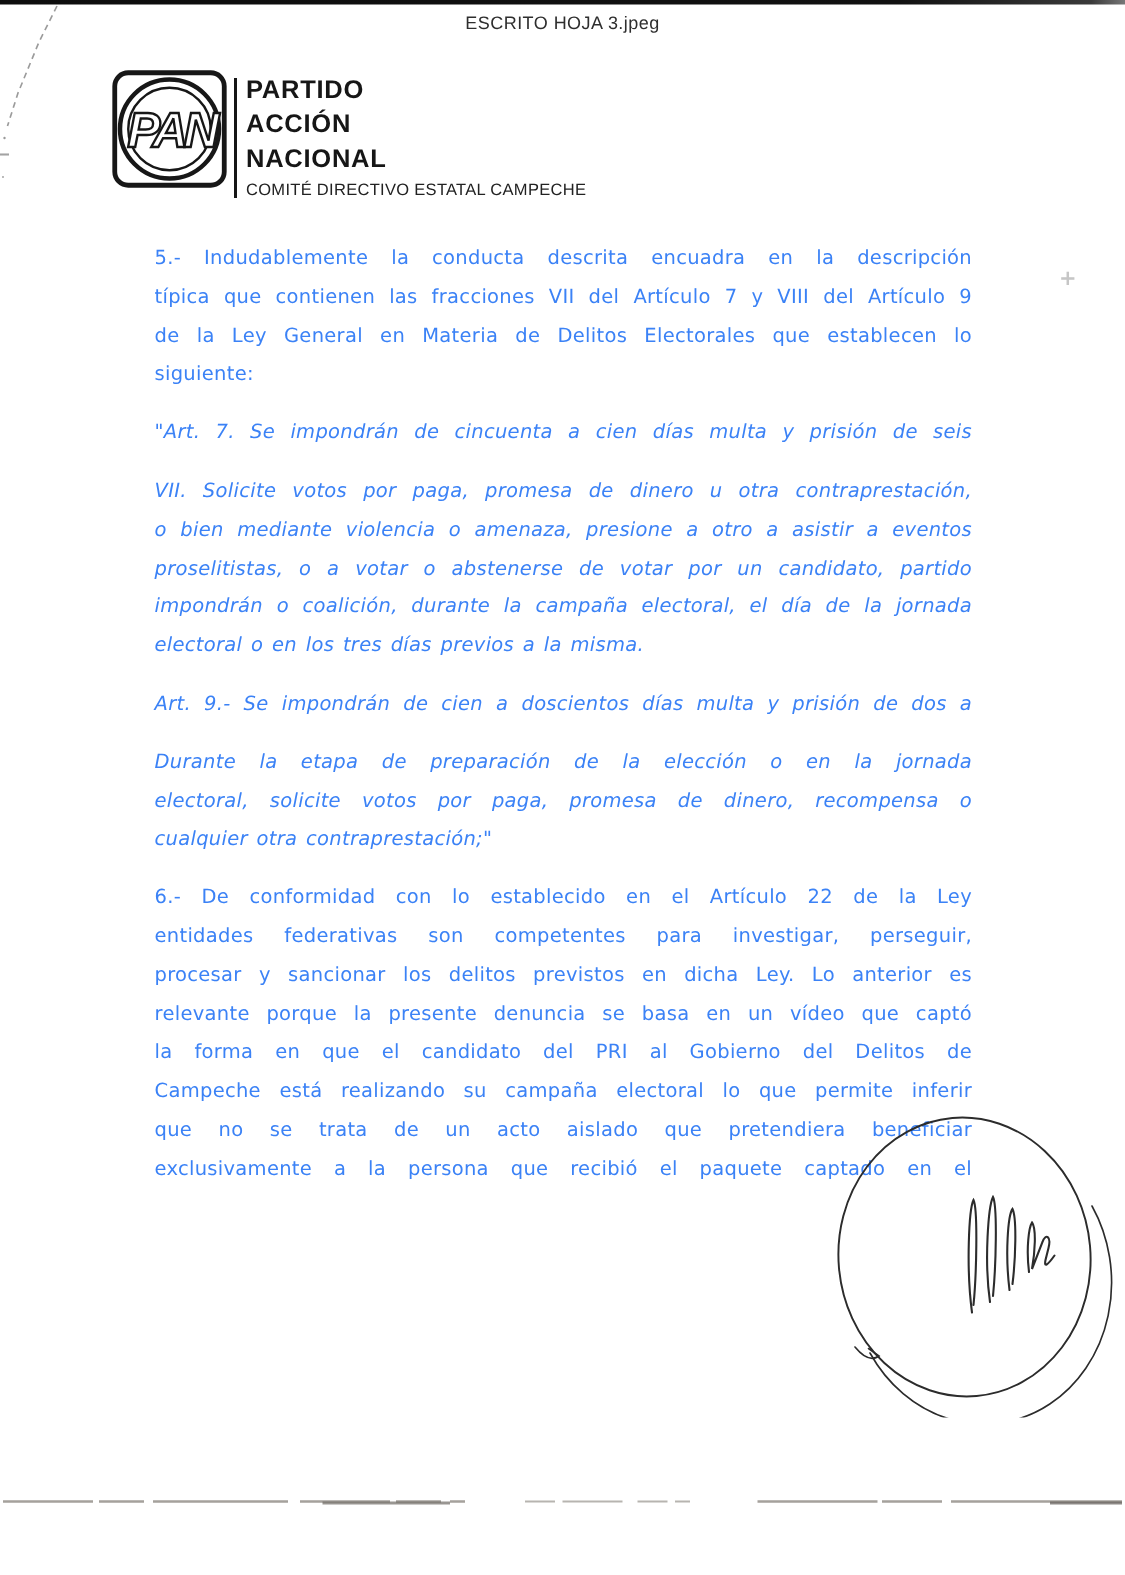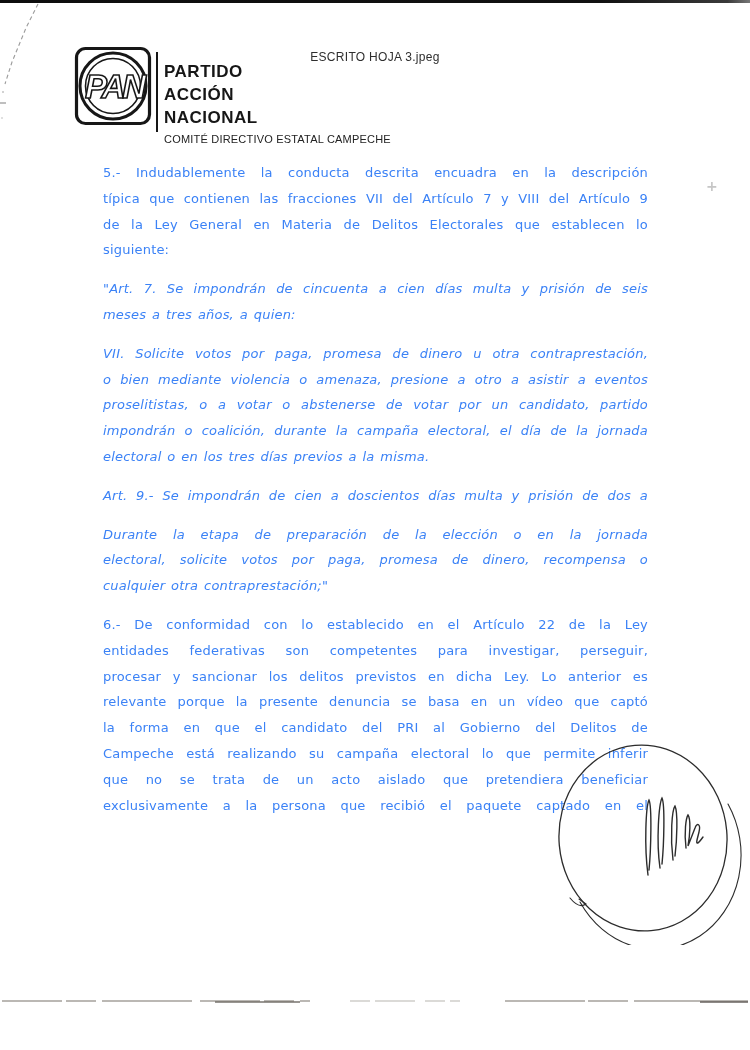--- a/index.html
+++ b/index.html
@@ -14,34 +14,32 @@
   .top-edge{
     position:absolute;top:0;left:0;width:750px;height:3px;
     background:linear-gradient(to right,#0d0d0d 0%,#111 80%,#3a3a3a 97%,#777 100%);
   }
   .file-title{
     position:absolute;top:8px;left:0;right:0;
     text-align:center;
     font-size:12px;letter-spacing:0.3px;
     color:#2e2e2e;
     font-family:"Liberation Sans",sans-serif;
-    margin-top:42px;
   }
   
   .letterhead{position:absolute;top:46px;left:74px;}
   .logo-svg{position:absolute;top:0;left:0;}
   .lh-divider{
     position:absolute;left:82px;top:6px;
     width:2px;height:80px;background:#161616;
   }
   .party-name{
     position:absolute;left:90px;top:2px;
     font-family:"Liberation Sans",sans-serif;
     color:#161616;
-    margin-top:12px;
   }
   .party-line{
     font-size:17px;font-weight:bold;line-height:23px;letter-spacing:0.5px;
   }
   .committee{
     margin-top:4px;
     font-size:11px;font-weight:normal;letter-spacing:0.2px;
     color:#222;
     white-space:nowrap;
   }
@@ -106,21 +104,20 @@
 
   <main class="doc-body">
       <div class="para normal">
         <div class="line">5.- Indudablemente la conducta descrita encuadra en la descripción</div>
         <div class="line">típica que contienen las fracciones VII del Artículo 7 y VIII del Artículo 9</div>
         <div class="line">de la Ley General en Materia de Delitos Electorales que establecen lo</div>
         <div class="line last">siguiente:</div>
       </div>
       <div class="para italic">
         <div class="line">"Art. 7. Se impondrán de cincuenta a cien días multa y prisión de seis</div>
-        <div class="line last">meses a tres años, a quien:</div>
       </div>
       <div class="para italic">
         <div class="line">VII. Solicite votos por paga, promesa de dinero u otra contraprestación,</div>
         <div class="line">o bien mediante violencia o amenaza, presione a otro a asistir a eventos</div>
         <div class="line">proselitistas, o a votar o abstenerse de votar por un candidato, partido</div>
         <div class="line">impondrán o coalición, durante la campaña electoral, el día de la jornada</div>
         <div class="line last">electoral o en los tres días previos a la misma.</div>
       </div>
       <div class="para italic">
         <div class="line">Art. 9.- Se impondrán de cien a doscientos días multa y prisión de dos a</div>

